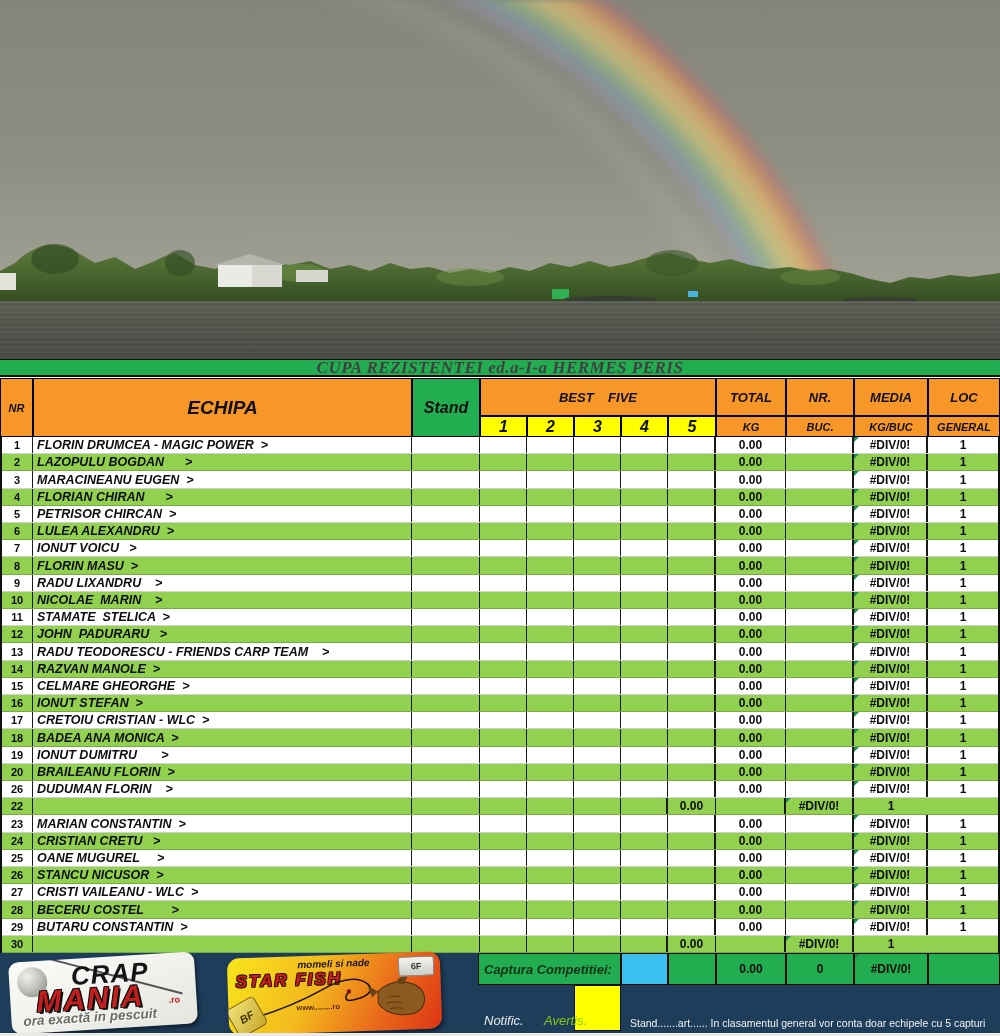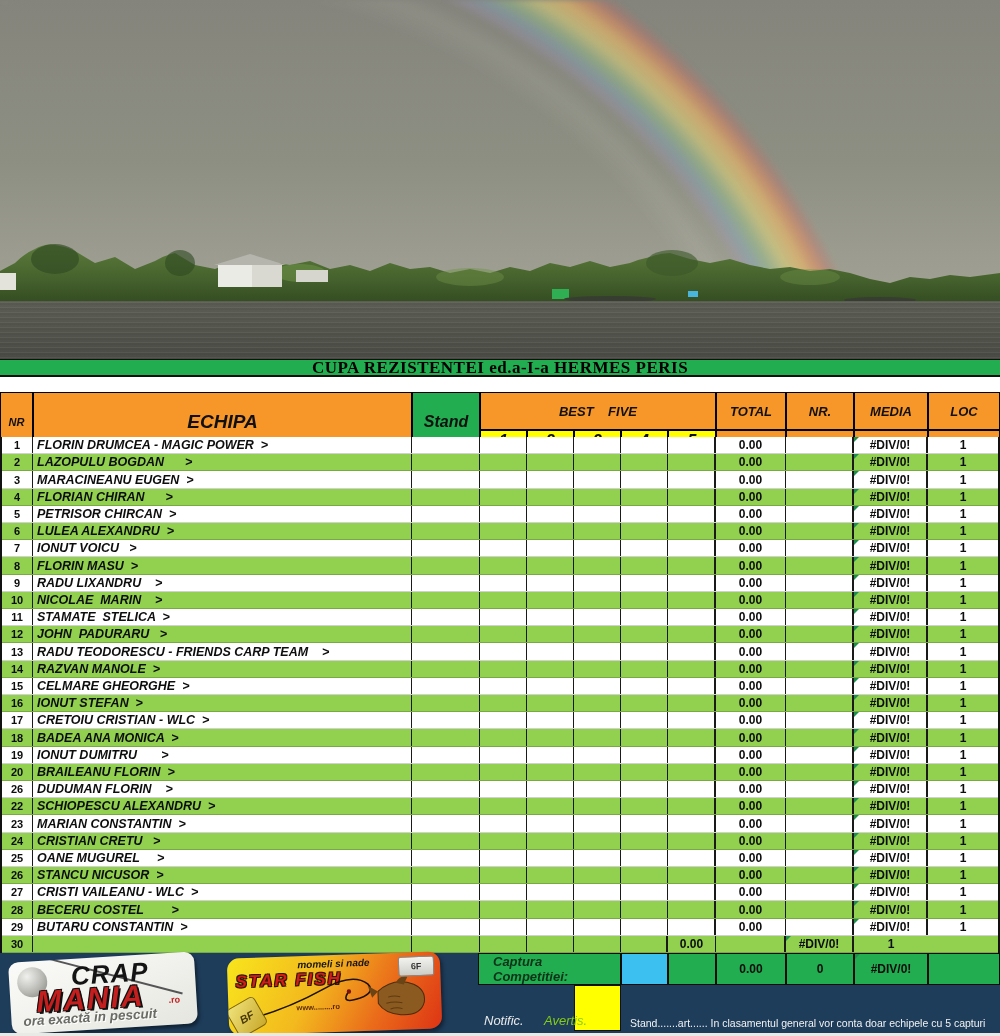--- a/index.html
+++ b/index.html
@@ -24,27 +24,27 @@
         rgba(212,105,92,0.30) 742px,
         rgba(212,105,92,0) 752px);}
   .shoreline{position:absolute;left:0;top:243px;width:1000px;height:116px;}
   .ripples{position:absolute;left:0;top:302px;width:1000px;height:57px;
     background:repeating-linear-gradient(180deg,rgba(255,255,255,0.055) 0 1px,rgba(0,0,0,0.04) 1px 3px,rgba(0,0,0,0) 3px 5px);}
 
   
   .titlebar{position:absolute;left:0;top:359px;width:1000px;height:18px;background:#22AD50;
     border-top:1px solid #101010;border-bottom:2px solid #101010;box-sizing:border-box;
     display:flex;align-items:center;justify-content:center;}
-  .titlebar span{font-family:"Liberation Serif",serif;font-weight:bold;
-    font-size:17px;color:#000000;letter-spacing:.5px;line-height:16px;}
+  .titlebar span{font-family:"Liberation Serif",serif;font-style:italic;font-weight:bold;
+    font-size:17px;color:#404040;letter-spacing:.5px;line-height:16px;}
 
   
   .thead{position:absolute;left:0;top:378px;width:1000px;height:59px;display:grid;
     grid-template-columns:33px 379px 68px 47px 47px 47px 47px 48px 70px 68px 74px 72px;
-    grid-template-rows:38px 21px;background:#000;margin-top:14px;}
+    grid-template-rows:38px 21px;background:#000;}
   .hc{border:1px solid #000;display:flex;align-items:center;justify-content:center;
       font-style:italic;font-weight:bold;color:#101010;box-sizing:border-box;background:#F79729;}
   .hc.green{background:#22AD50;}
   .hc.yellow{background:#FFFF00;}
   .span2{grid-row:1/3;}
   .h-best{grid-column:4/9;white-space:pre;font-size:13px;}
   .fs11{font-size:11px;} .fs12{font-size:16px;text-align:center;} .fs13{font-size:13px;} .fs15{font-size:19px;}
 
   
   .tbody{position:absolute;left:0;top:437px;width:1000px;height:516px;display:flex;
@@ -64,21 +64,21 @@
   .tc-media::before{content:"";position:absolute;left:0;top:0;
       border-top:5px solid #1f8f4d;border-right:5px solid transparent;}
 
   
   .bottom{position:absolute;left:0;top:953px;width:1000px;height:83px;background:#1E3D5B;}
   .bottom-strip{position:absolute;left:0;bottom:0;width:1000px;height:3px;background:#e9e9e6;}
   .captura{position:absolute;left:478px;top:0;width:522px;height:32px;display:grid;
     grid-template-columns:143px 47px 48px 70px 68px 74px 72px;background:#22AD50;}
   .cc{border:1px solid #0c0c0c;box-sizing:border-box;display:flex;align-items:center;
       justify-content:center;position:relative;}
-  .cc-label{justify-content:flex-start;padding-left:14px;font-style:italic;font-weight:bold;
+  .cc-label{justify-content:flex-start;padding-left:5px;font-style:italic;font-weight:bold;
       font-size:13px;color:#0b3318;}
   .cc-cyan{background:#3CC0F0;}
   .cc-val{font-weight:bold;font-size:12px;color:#0d0d0d;}
   .yellowbox{position:absolute;left:574px;top:32px;width:47px;height:46px;background:#FFFF00;
       border:1px solid #101010;box-sizing:border-box;}
   .f-notific{position:absolute;left:484px;top:60px;font-style:italic;font-size:13px;color:#e9e9e9;}
   .f-avertis{position:absolute;left:544px;top:60px;font-style:italic;font-size:13px;color:#84cc16;}
   .f-note{position:absolute;left:630px;top:64px;font-size:10.5px;color:#f2f2f2;}
 
   
@@ -467,21 +467,20 @@
         <div class="tc "></div>
         <div class="tc "></div>
         <div class="tc thick"></div>
         <div class="tc tc-val">0.00</div>
         <div class="tc tc-val thick"></div>
         <div class="tc tc-val tc-media thick">#DIV/0!</div>
         <div class="tc tc-val last">1</div>
       </div>
       <div class="trow even">
         <div class="tc tc-nr">22</div>
-        <div class="tc tc-name">SCHIOPESCU ALEXANDRU  &gt;</div>
         <div class="tc "></div>
         <div class="tc "></div>
         <div class="tc "></div>
         <div class="tc "></div>
         <div class="tc "></div>
         <div class="tc thick"></div>
         <div class="tc tc-val">0.00</div>
         <div class="tc tc-val thick"></div>
         <div class="tc tc-val tc-media thick">#DIV/0!</div>
         <div class="tc tc-val last">1</div>

